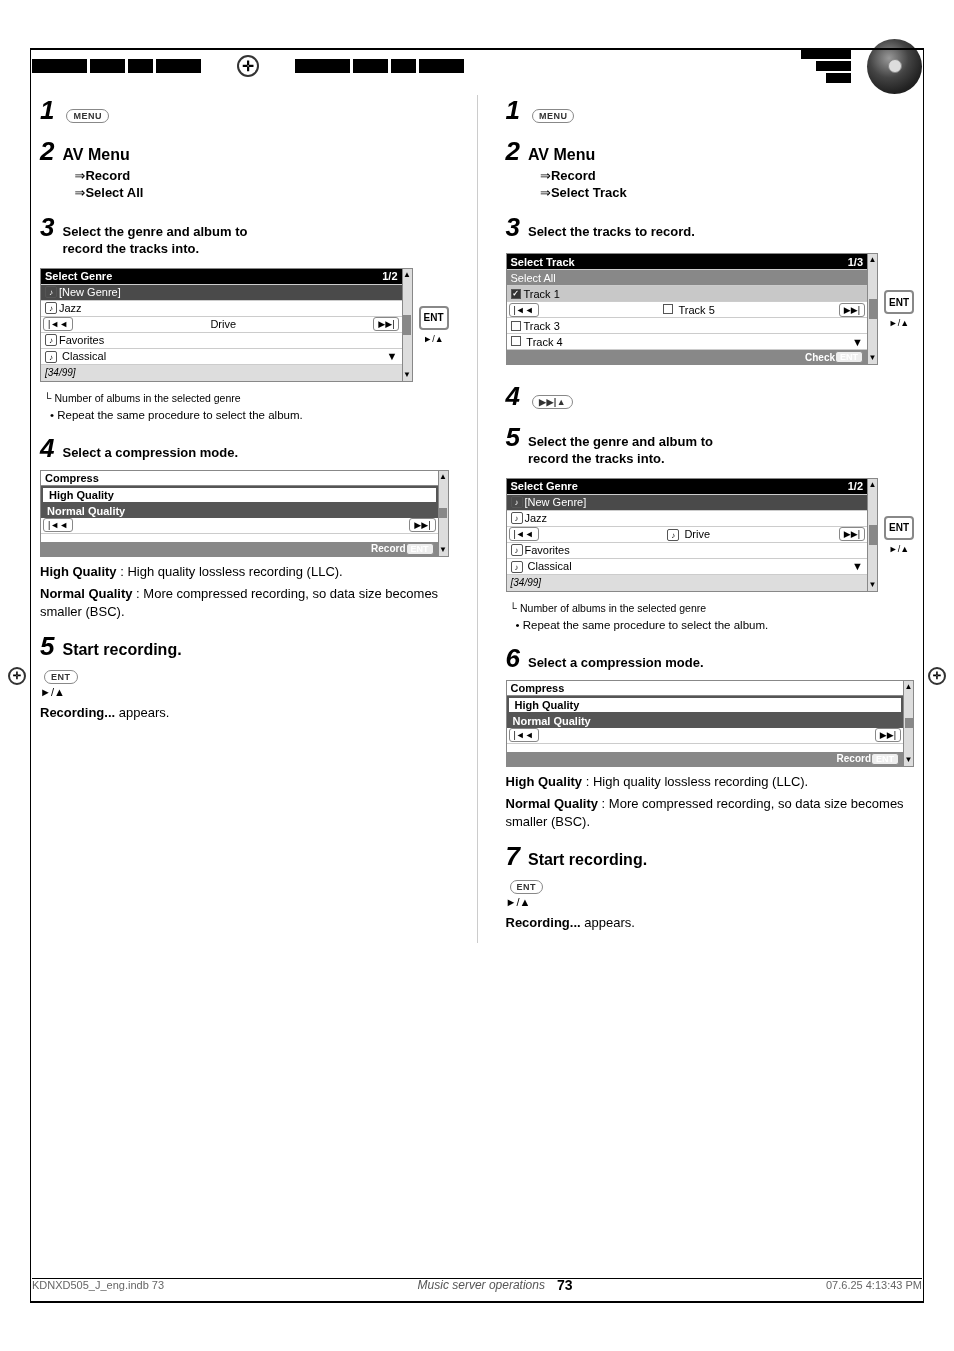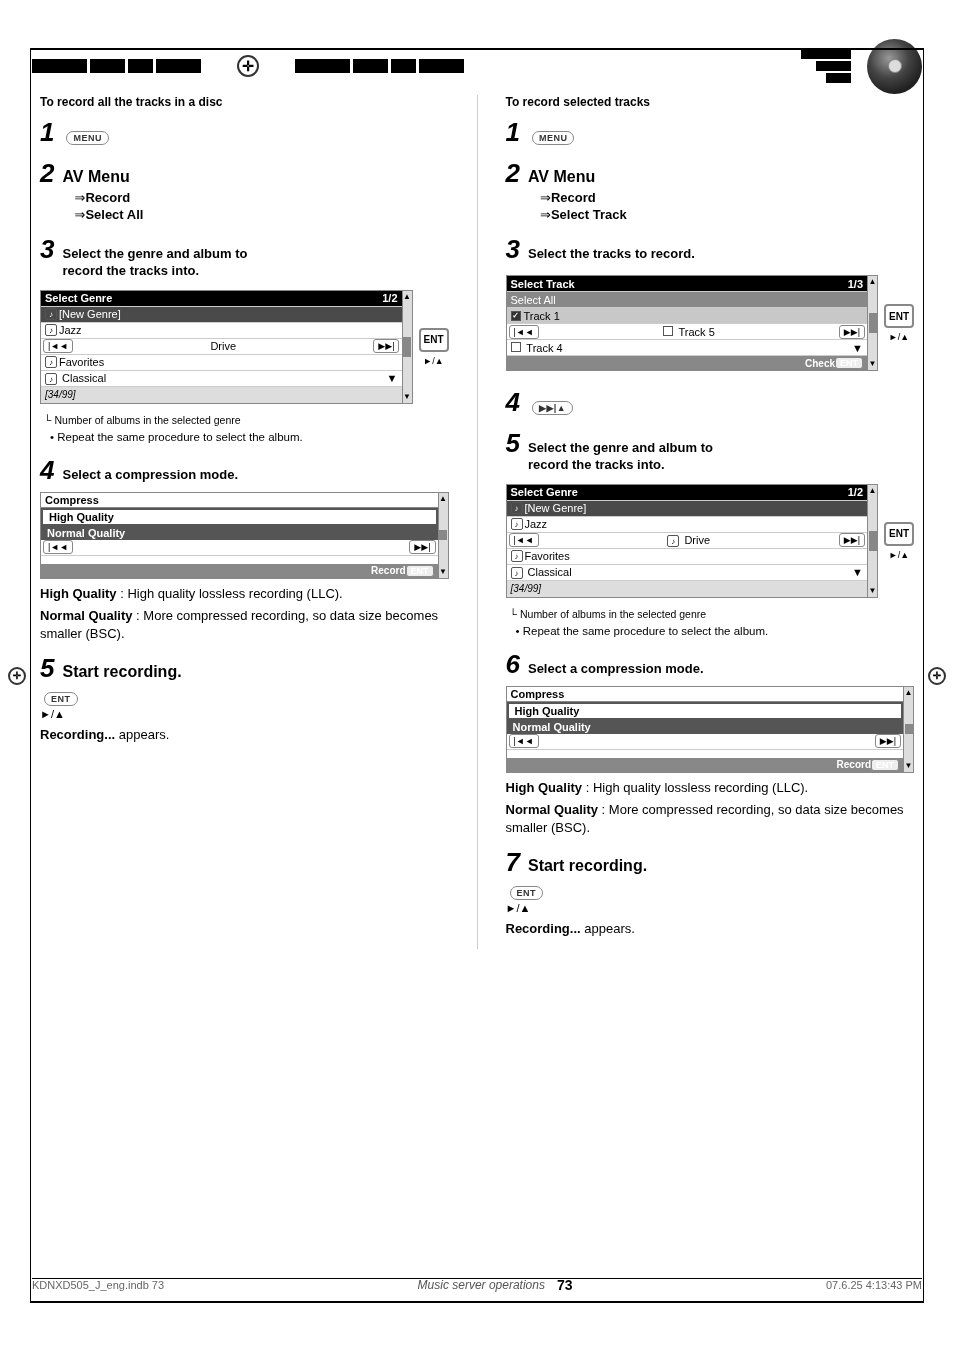--- a/index.html
+++ b/index.html
@@ -398,21 +398,20 @@
 <div class="page-border-top"></div>
 <div class="page-border-bottom"></div>
 <div class="page-border-left"></div>
 <div class="page-border-right"></div>
 
 <div class="content-wrapper">
   <div class="two-col">
 
     <div class="col">
 
-      <div class="section-header">To record all the tracks in a disc</div>
 
       <div class="step-block">
         <div class="step-inline">
           <span class="bold-italic-step">1</span>
           <span class="menu-badge">MENU</span>
         </div>
       </div>
 
       <div class="step-block">
         <div class="step-inline">
@@ -547,21 +546,20 @@
           <span> appears.</span>
         </div>
       </div>
 
     </div>
 
     <div class="v-divider"></div>
 
     <div class="col">
 
-      <div class="section-header">To record selected tracks</div>
 
       <div class="step-block">
         <div class="step-inline">
           <span class="bold-italic-step">1</span>
           <span class="menu-badge">MENU</span>
         </div>
       </div>
 
       <div class="step-block">
         <div class="step-inline">
@@ -595,20 +593,24 @@
                   <span class="screen-checkbox screen-checked">✓</span>
                   <span>Track 1</span>
                 </div>
                 <div class="screen-row" style="justify-content:space-between; padding:0 2px;">
                   <span class="nav-sm">|◄◄</span>
                   <span>
                     <span class="screen-checkbox"></span>
                     <span>Track 5</span>
                   </span>
                   <span class="nav-sm">▶▶|</span>
+                </div>
+                <div class="screen-row">
+                  <span class="screen-checkbox"></span>
+                  <span>Track 3</span>
                 </div>
                 <div class="screen-row" style="justify-content:space-between;">
                   <span>
                     <span class="screen-checkbox"></span>
                     <span>Track 4</span>
                   </span>
                   <span>▼</span>
                 </div>
                 <div class="screen-bottom-row">
                   Check <span class="ent-inline">ENT</span>

